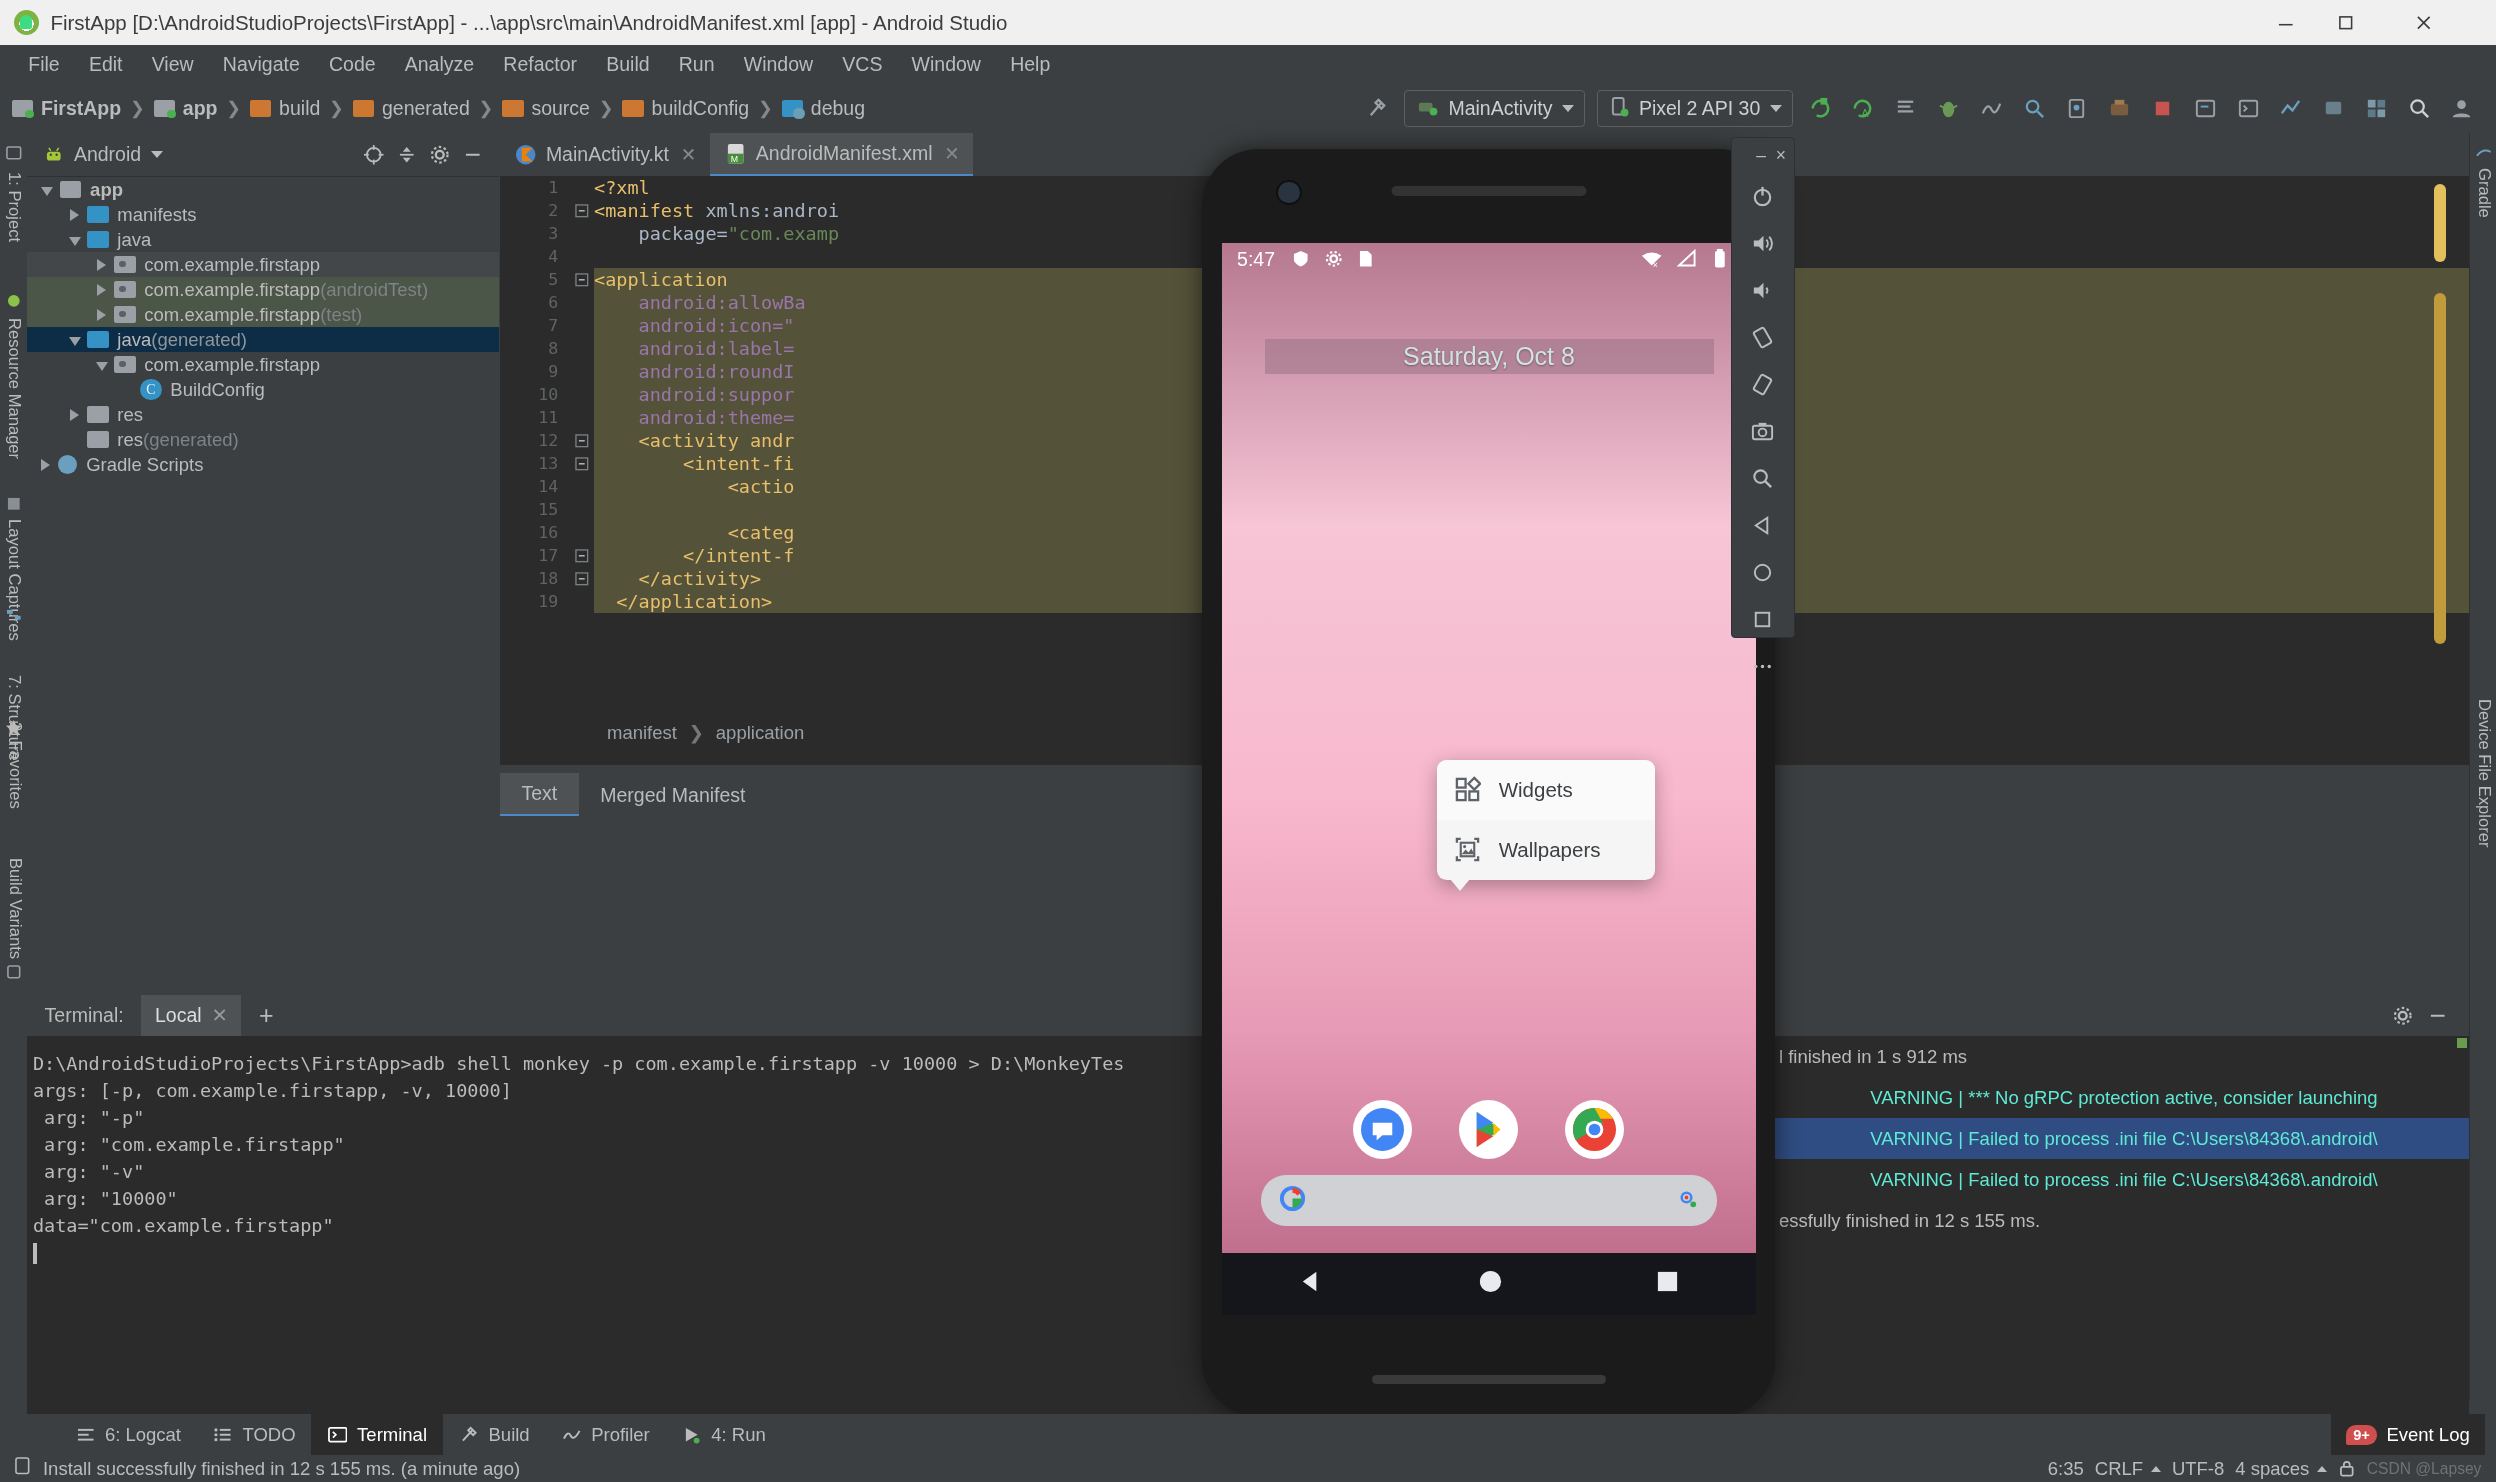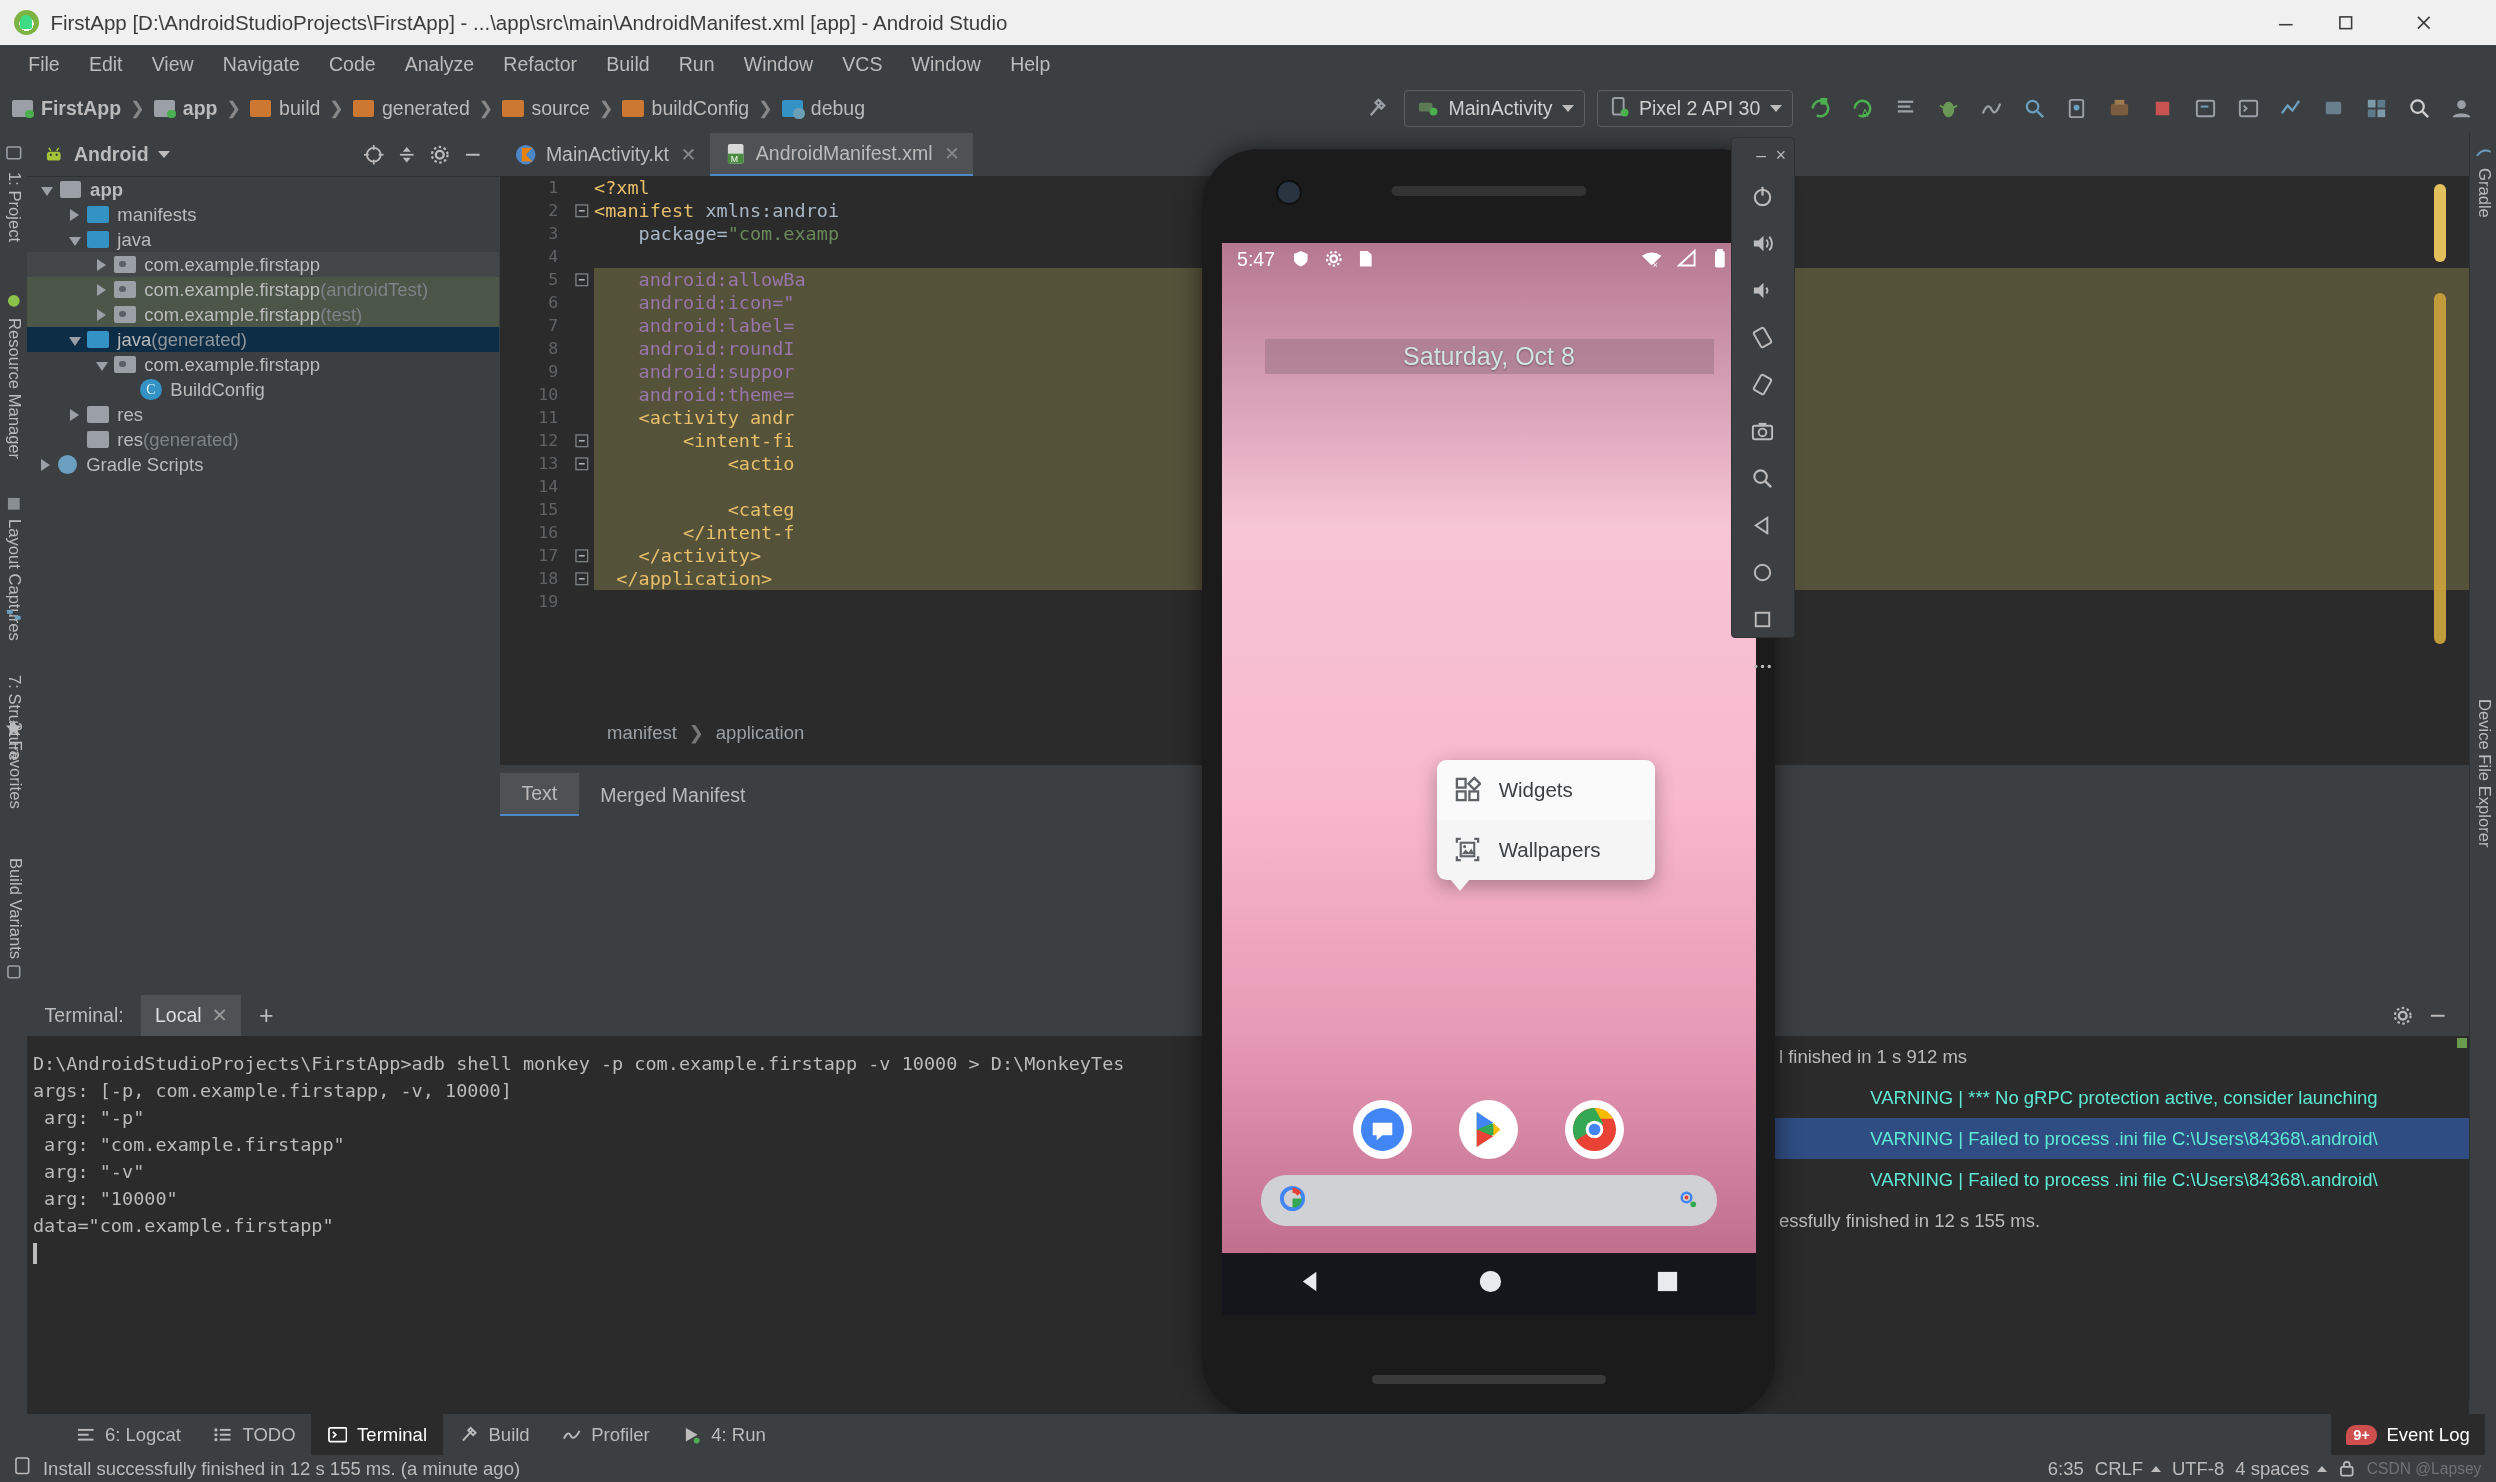--- a/index.html
+++ b/index.html
@@ -48,21 +48,21 @@
   
   .leftstrip{position:absolute;left:0;top:133px;width:27px;height:1268px;background:#3c3f41;border-right:1px solid #2e3133;}
   .vitem{position:absolute;left:0;width:27px;display:flex;align-items:center;justify-content:center;}
 
   .rightstrip{position:absolute;right:0;top:133px;width:27px;height:1268px;background:#3c3f41;border-left:1px solid #2e3133;}
 
   
   .projpanel{position:absolute;left:27px;top:133px;width:472px;height:989px;background:#3c3f41;}
   .projhdr{height:43px;display:flex;align-items:center;border-bottom:1px solid #2e3133;}
   .projhdr .andicon{width:21.5px;height:21.5px;margin-left:15.6px;margin-right:9.8px;position:relative;}
-  .projhdr .title{font-size:19.5px;color:#bbb;font-weight:bold;}
+  .projhdr .title{font-size:19.5px;color:#bbb;}
   .projhdr .hdr-actions{margin-left:auto;display:flex;align-items:center;padding-right:9.8px;}
   .projhdr .hdr-actions .ic{width:33px;height:33px;display:flex;align-items:center;justify-content:center;}
   .tree{position:absolute;top:44px;left:0;right:0;bottom:0;overflow:hidden;}
   .trow{height:25px;display:flex;align-items:center;font-size:18.5px;color:#bbbbbb;white-space:nowrap;padding-left:5.9px;}
   .trow.selected{background:#0d2c45;}
   .trow.greenbg{background:#4b5548;}
   .trow.hoverbg{background:#434749;}
   .tw{display:inline-block;width:25px;text-align:center;}
   .arrow-r{width:0;height:0;border-top:6.8px solid transparent;border-bottom:6.8px solid transparent;border-left:9.8px solid #9aa0a6;display:inline-block;}
   .arrow-d{width:0;height:0;border-left:6.8px solid transparent;border-right:6.8px solid transparent;border-top:9.8px solid #9aa0a6;display:inline-block;}
@@ -641,20 +641,21 @@
               <line x1="5" y1="8" x2="11" y2="8" stroke="#aab0b4" stroke-width="1.6"></line>
             </svg>
         </div>
       </div>
 
       <div class="codelines">
         <div class="cl k-plain" style="color:#e8bf6a;">&lt;?xml </div>
         <div class="cl"><span class="k-tag">&lt;manifest </span><span class="k-plain">xmlns:androi</span></div>
         <div class="cl"><span class="k-plain">    package=</span><span class="k-str">"com.examp</span></div>
         <div class="cl">&nbsp;</div>
+        <div class="cl hl"><span class="k-tag">&lt;application</span></div>
         <div class="cl hl"><span class="k-attr">    android:allowBa</span></div>
         <div class="cl hl"><span class="k-attr">    android:icon="</span></div>
         <div class="cl hl"><span class="k-attr">    android:label=</span></div>
         <div class="cl hl"><span class="k-attr">    android:roundI</span></div>
         <div class="cl hl"><span class="k-attr">    android:suppor</span></div>
         <div class="cl hl"><span class="k-attr">    android:theme=</span></div>
         <div class="cl hl"><span class="k-tag">    &lt;activity andr</span></div>
         <div class="cl hl"><span class="k-tag">        &lt;intent-fi</span></div>
         <div class="cl hl"><span class="k-tag">            &lt;actio</span></div>
         <div class="cl hl">&nbsp;</div>

